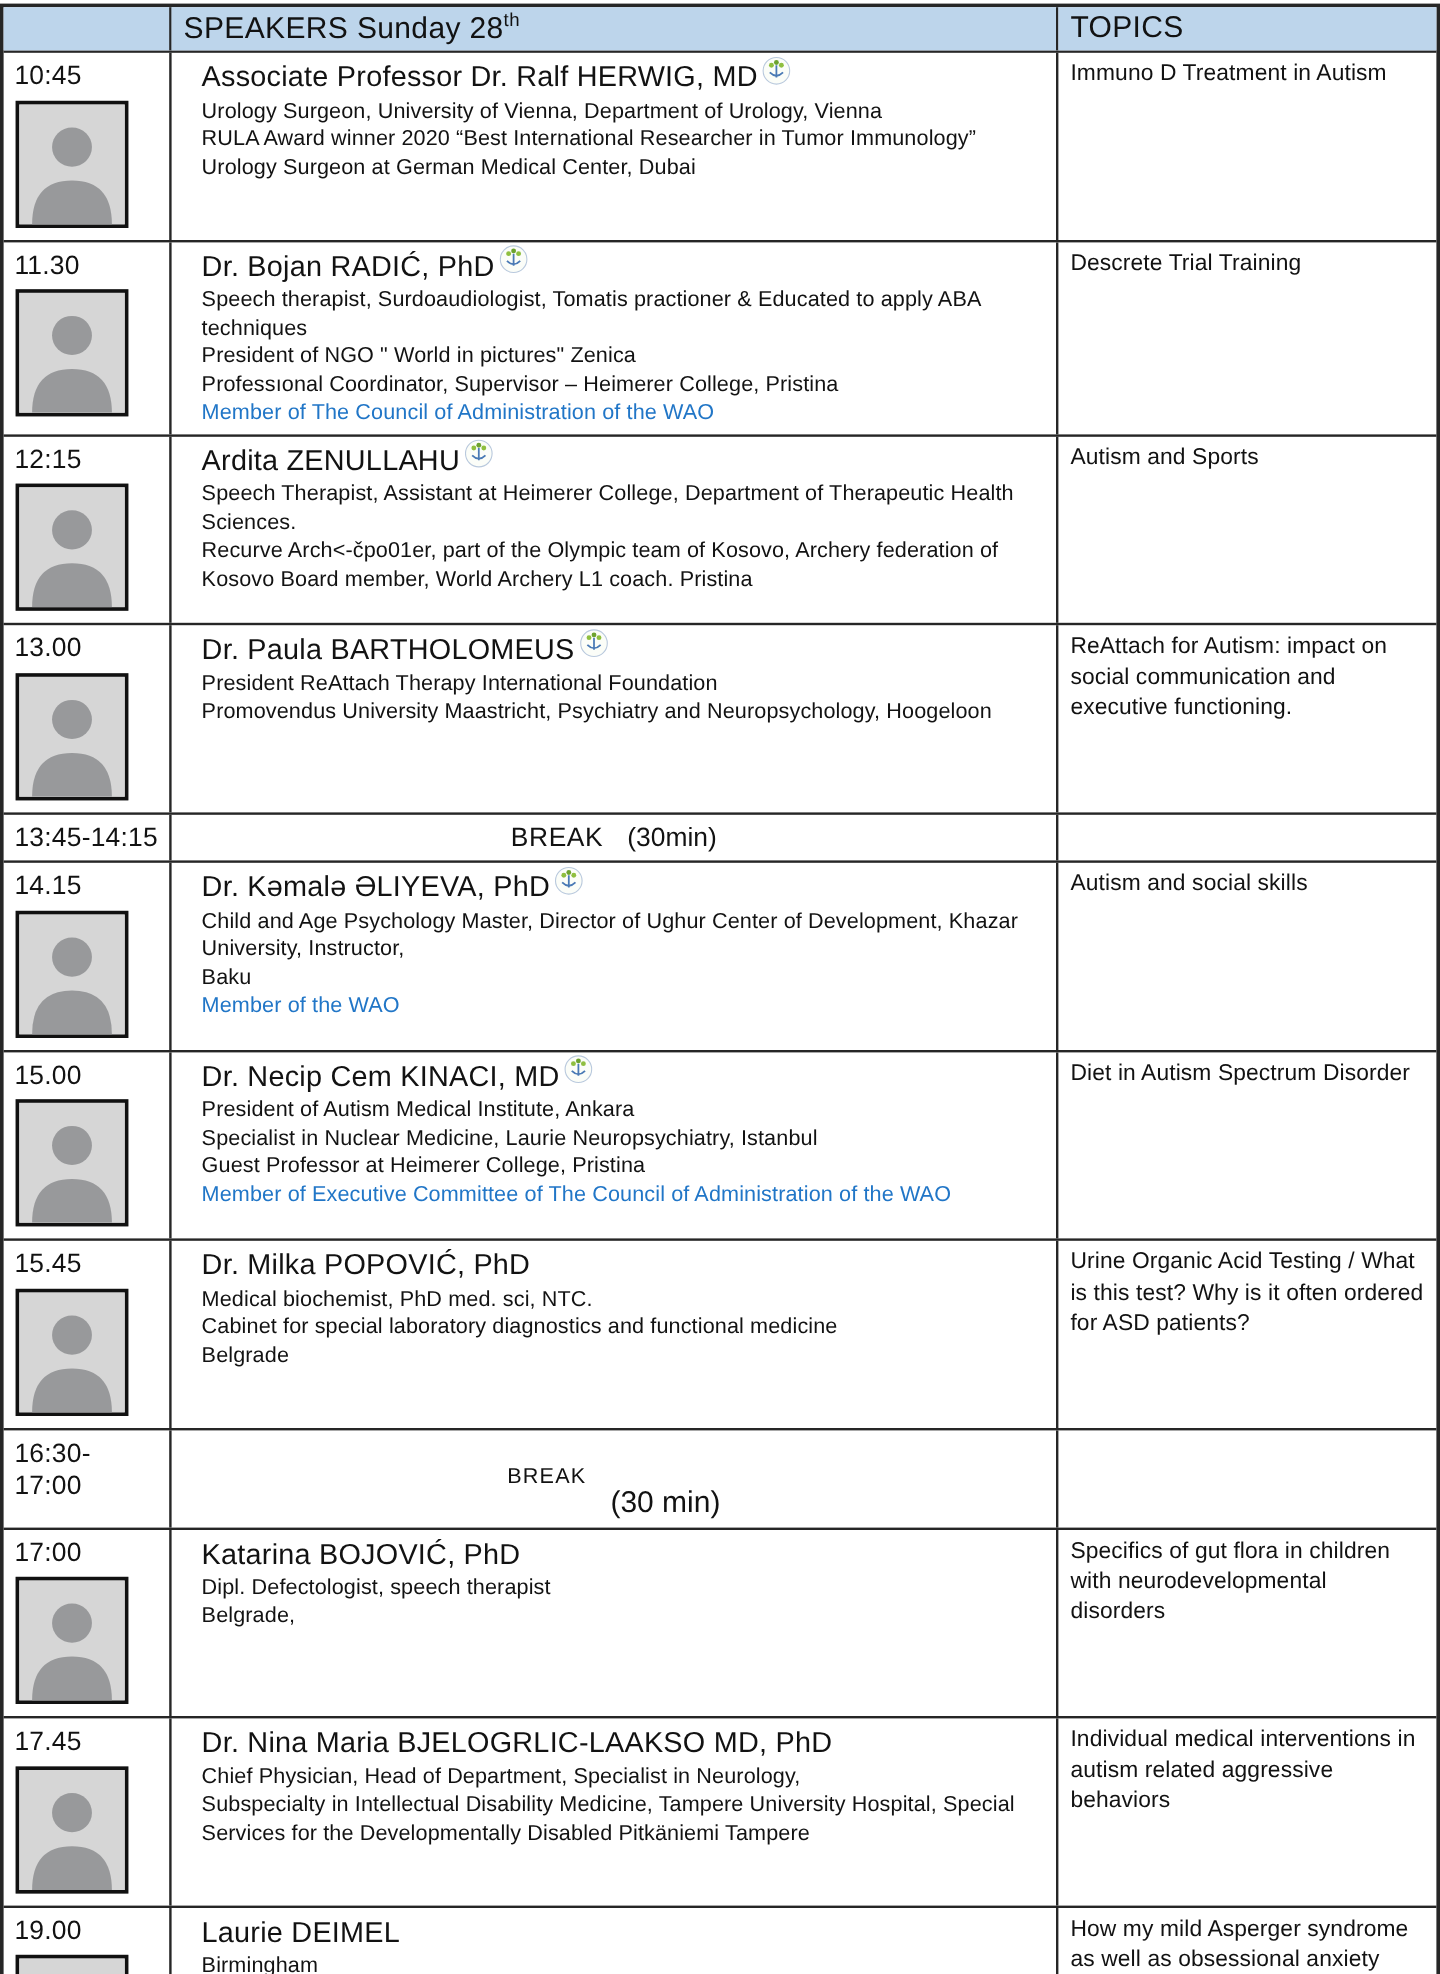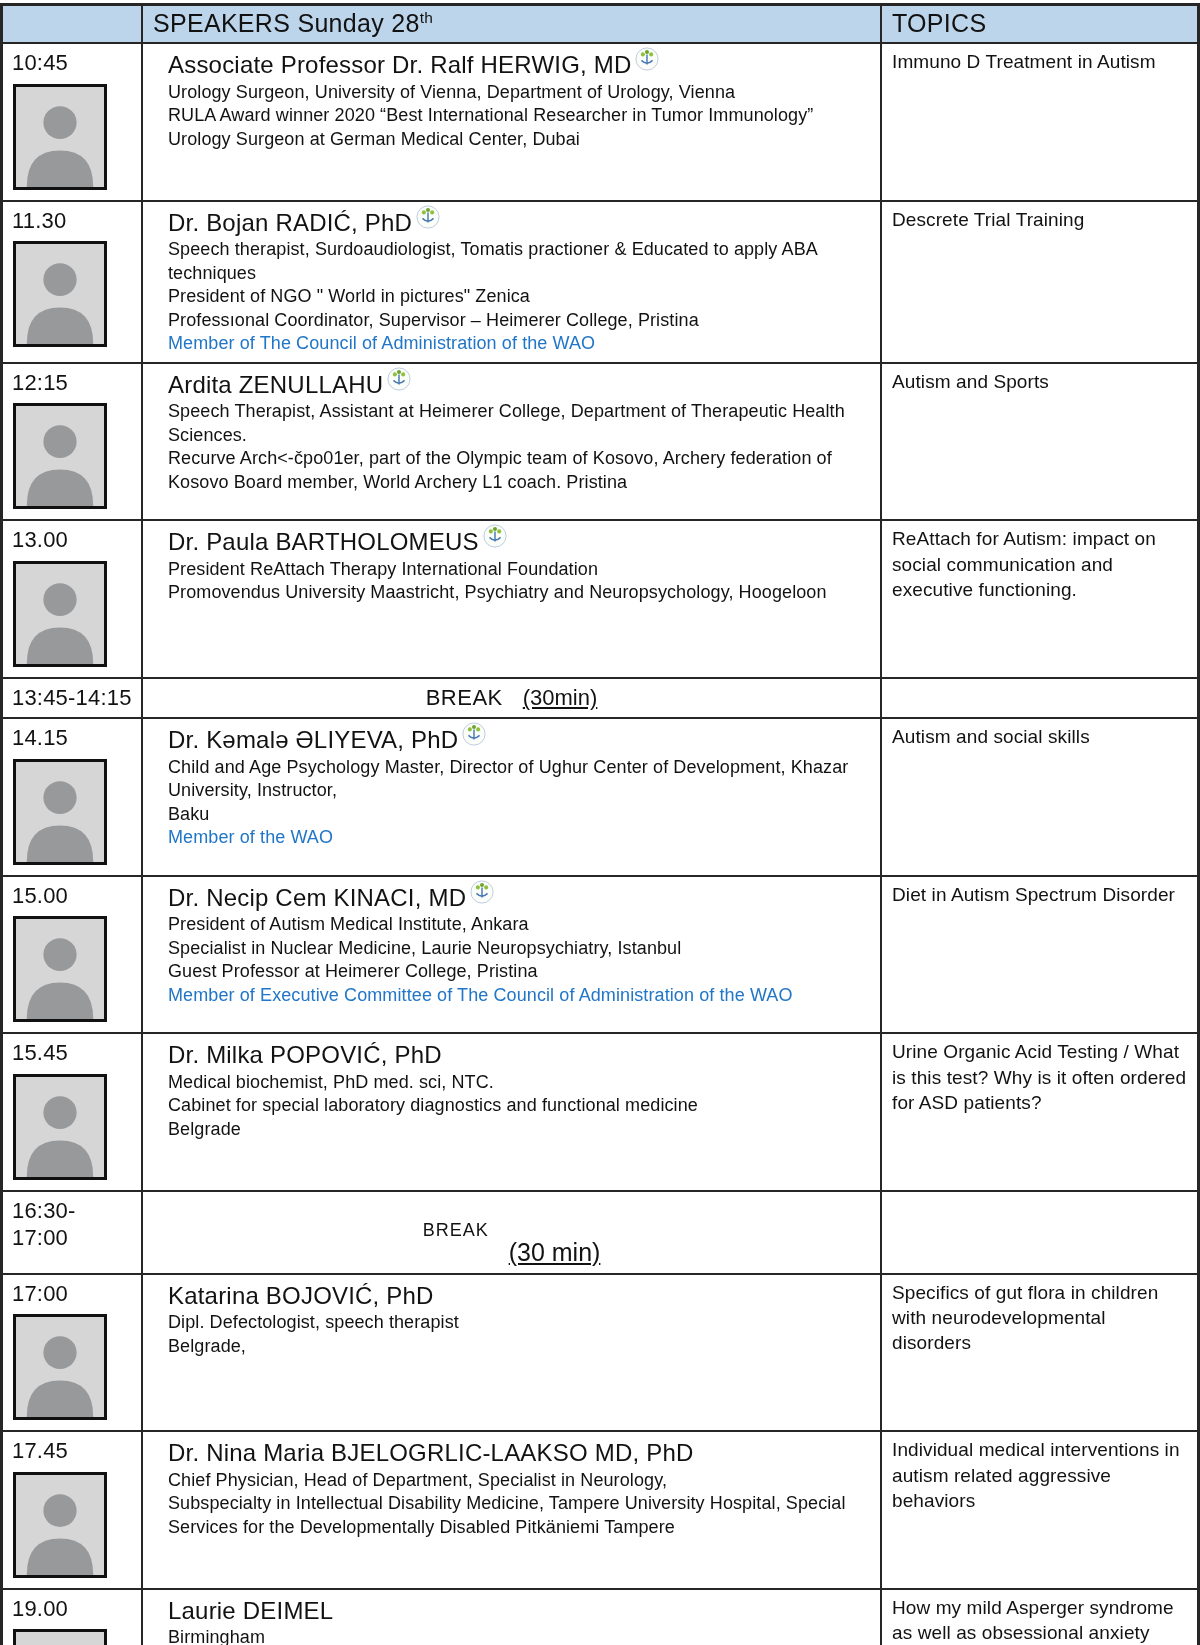--- a/index.html
+++ b/index.html
@@ -56,21 +56,21 @@
   .speaker-cell{padding-left:25px;}
   .name-line{font-size:24px;line-height:1.3;letter-spacing:.2px;display:flex;align-items:center;gap:4px;}
   .wao{flex:0 0 auto;margin-top:-4px;}
   .detail{font-size:18px;line-height:1.31;letter-spacing:.1px;}
   .detail.link{color:var(--link);cursor:pointer;}
   
   .topic-cell{font-size:19px;line-height:1.33;letter-spacing:.1px;}
   
   .break-cell{display:flex;align-items:flex-end;justify-content:center;padding-top:2px;gap:20px;}
   .brk-word{font-size:22px;letter-spacing:.5px;}
-  .brk-suffix{font-size:22px;text-decoration:underline;}
+  .brk-suffix{font-size:22px;}
   .break-row.small-break .brk-word{font-size:18px;letter-spacing:1px;align-self:center;}
   .break-row.small-break .brk-suffix{font-size:25px;margin-top:44px;}
   .break-row .cell{min-height:30px;}
 </style>
 </head>
 <body>
 
 <div class="table">
   <div class="row header-row">
     <div class="cell"></div>

